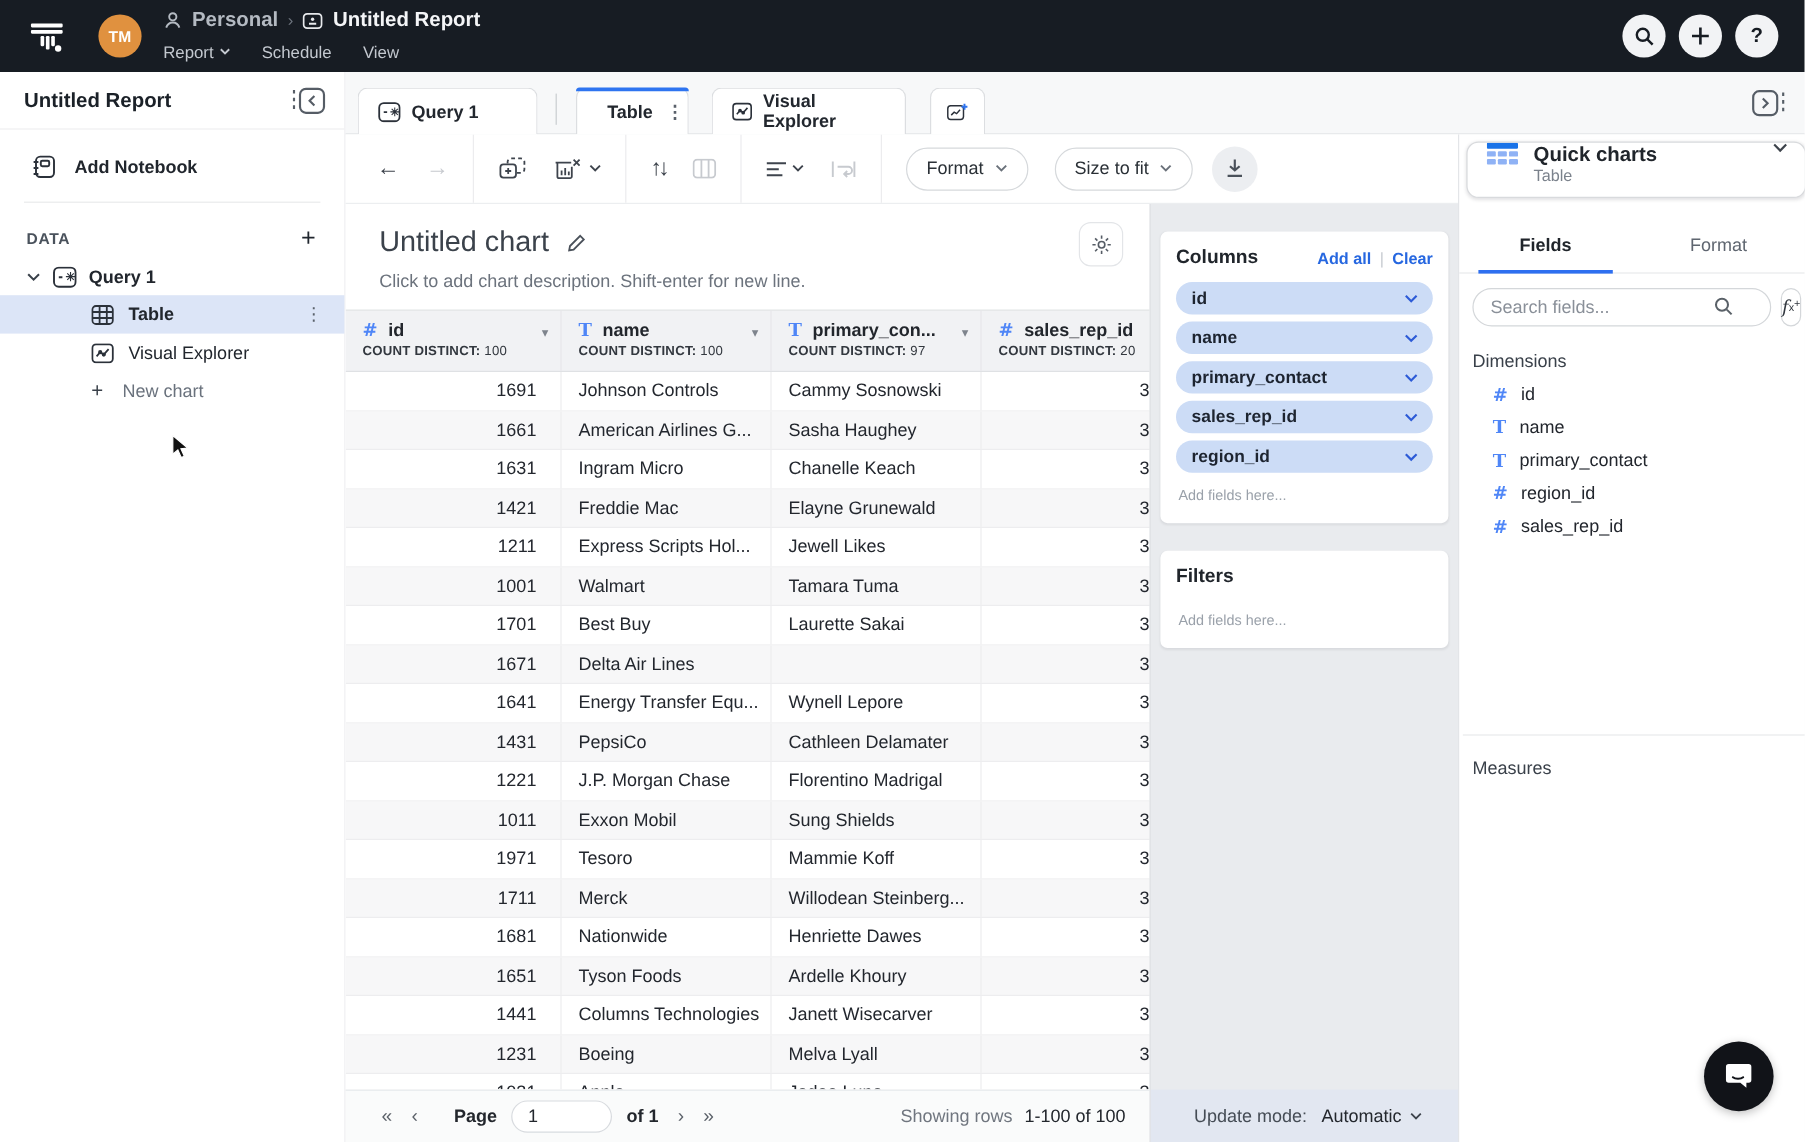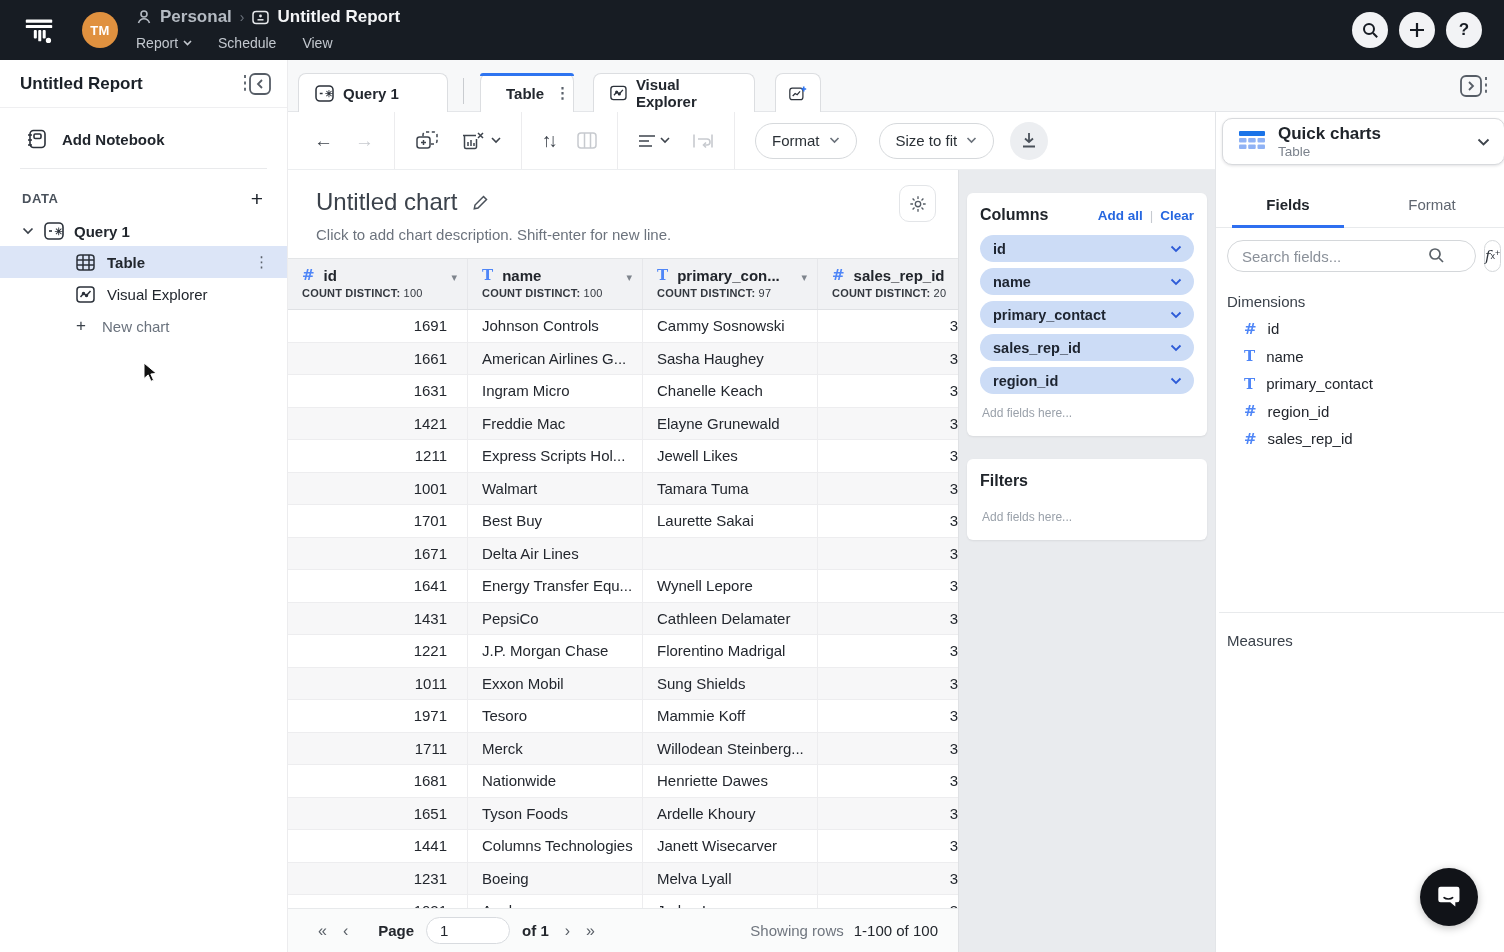--- a/index.html
+++ b/index.html
@@ -100,21 +100,21 @@
   .card-links { font-size:13.5px; font-weight:bold; color:#2667e0; display:flex; gap:7px; align-items:center; }
   .card-links .sep { color:#c6cad0; font-weight:normal; }
   .fpill { height:27px; border-radius:14px; background:#ccdcf6; display:flex; align-items:center; justify-content:space-between; padding:0 12px 0 13px; margin-bottom:6px; font-size:14.5px; font-weight:bold; color:#1d2430; }
   .drop-ph { font-size:12px; color:#9aa1aa; padding:6px 2px 4px 2px; }
   .update-bar { position:absolute; left:0; bottom:0; width:100%; height:44px; background:#e2e7f1; display:flex; align-items:center; padding-left:36px; font-size:15px; }
   .um-label { color:#454c55; }
   .um-value { color:#23272d; margin-left:12px; display:flex; align-items:center; gap:7px; }
 
   
   .rightpanel { position:absolute; left:1215px; top:112px; width:289px; height:840px; background:#fff; border-left:1px solid #e3e5e8; }
-  .qc-btn { position:absolute; left:6px; top:6px; width:283px; height:47px; background:#fff; border:1px solid #d8dadd; border-radius:10px; box-shadow:0 1px 3px rgba(20,25,35,.13); display:flex; align-items:center; padding:0 14px 0 16px; gap:13px; }
+  .qc-btn { position:absolute; left:6px; top:6px; width:283px; height:47px; background:#fff; border:1px solid #d8dadd; border-radius:10px; box-shadow:0 1px 3px rgba(20,25,35,.13); display:flex; align-items:flex-start; padding:0 14px 0 16px; gap:13px; }
   .qc-text { display:flex; flex-direction:column; line-height:1.15; }
   .qc-title { font-size:17px; font-weight:bold; color:#20252b; }
   .qc-sub { font-size:13.5px; color:#7b828c; }
   .qc-chev { margin-left:auto; color:#3e444c; }
   .rp-tabs { position:absolute; left:0; top:70px; width:100%; height:46px; display:flex; border-bottom:1px solid #e8eaec; }
   .rp-tab { flex:1; display:flex; align-items:center; justify-content:center; font-size:15px; color:#5f6670; position:relative; }
   .rp-tab.active { font-weight:bold; color:#20252b; }
   .rp-tab.active::after { content:""; position:absolute; bottom:-1px; left:50%; transform:translateX(-50%); width:112px; height:3px; background:#2e6ff0; }
   .rp-search-row { position:absolute; left:11px; top:128px; width:270px; display:flex; gap:8px; }
   .rp-search { flex:1; height:32px; border:1px solid #d4d7da; border-radius:16px; padding:0 34px 0 14px; font-size:15px; color:#c2410c; font-family:inherit; background:#fff; }
@@ -628,20 +628,29 @@
     </div>
   </div>
       <div class="drop-ph">Add fields here...</div>
     </div>
     <div class="card">
       <div class="card-head" style="margin-bottom:14px;">
         <span class="card-title">Filters</span>
       </div>
       <div class="drop-ph">Add fields here...</div>
     </div>
+    <div class="update-bar">
+      <span class="um-label">Update mode:</span>
+      <span class="um-value">
+        <span>Automatic</span>
+        <svg width="10" height="7" viewBox="0 0 10 7">
+            <path d="M1 1l4 4 4-4" stroke="#3e444c" stroke-width="1.5" fill="none"></path>
+          </svg>
+      </span>
+    </div>
   </div>
 
   <div class="rightpanel">
     <div class="qc-btn">
       <svg width="26" height="21" viewBox="0 0 26 21">
         <rect x="0" y="0" width="26" height="5" rx="1" fill="#1a73e8"></rect>
         <g fill="#8fb2f5">
           <rect x="0" y="7" width="7.5" height="4.5" rx="1"></rect>
             <rect x="9.2" y="7" width="7.5" height="4.5" rx="1"></rect>
             <rect x="18.5" y="7" width="7.5" height="4.5" rx="1"></rect>

